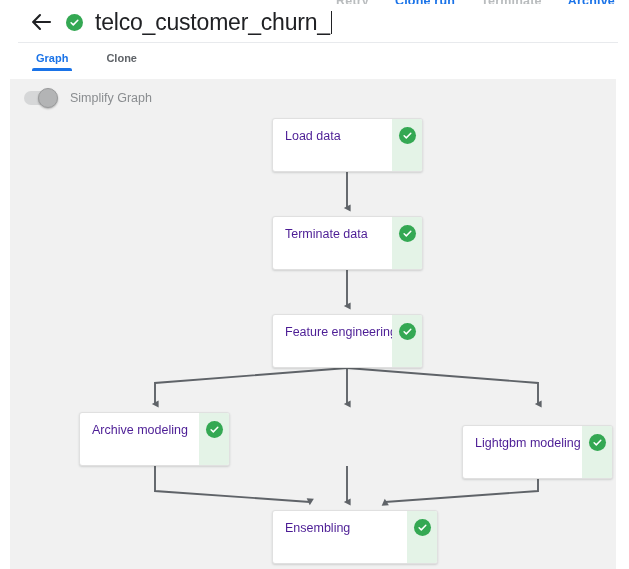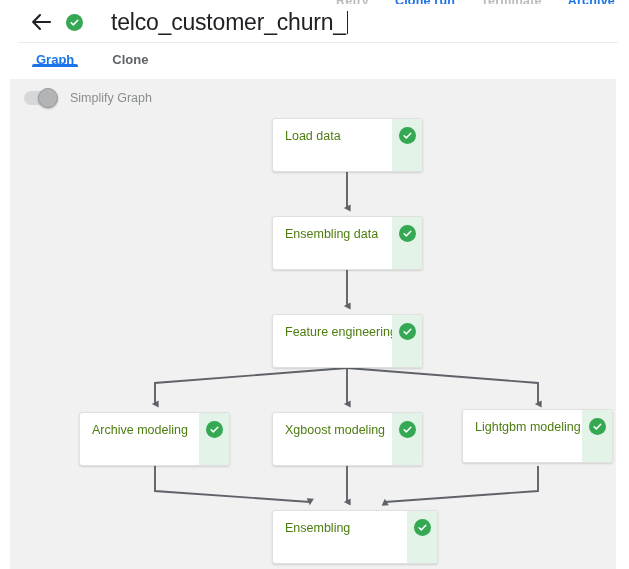--- a/index.html
+++ b/index.html
@@ -68,21 +68,21 @@
     border-radius: 50%;
     background: #34a853;
     margin-left: 12px;
     flex: 0 0 auto;
     display: flex;
     align-items: center;
     justify-content: center;
   }
   .status-dot svg { display: block; }
   .page-title {
-    margin-left: 28px;
+    margin-left: 12px;
     font-size: 23px;
     color: #202124;
     font-weight: 400;
     letter-spacing: -0.2px;
     white-space: nowrap;
     position: relative;
   }
   .title-caret {
     display: inline-block;
     width: 1px;
@@ -107,24 +107,25 @@
     top: 52px;
     left: 0;
     width: 629px;
     height: 28px;
     display: flex;
     align-items: flex-start;
     padding-left: 36px;
     box-sizing: border-box;
   }
   .tab {
-    font-size: 13px;
+    font-size: 11px;
     font-weight: bold;
     color: #5f6368;
     margin-right: 38px;
+    padding-bottom: 7px;
     cursor: pointer;
     position: relative;
     white-space: nowrap;
   }
   .tab.active { color: #1a73e8; }
   .tab.active::after {
     content: "";
     position: absolute;
     left: -4px;
     right: -4px;
@@ -201,21 +202,21 @@
     box-shadow: 0 1px 2px rgba(60,64,67,0.18);
     display: flex;
     align-items: stretch;
     box-sizing: border-box;
     overflow: hidden;
     cursor: pointer;
   }
   .node-label {
     flex: 1 1 auto;
     font-size: 12.5px;
-    color: #4d7c0f;
+    color: #4c1d95;
     padding: 10px 0 0 12px;
     line-height: 1.2;
     white-space: nowrap;
     overflow: hidden;
   }
   .node-status {
     flex: 0 0 30px;
     background: #e4f3e7;
     display: flex;
     align-items: flex-start;
@@ -305,21 +306,21 @@
     <span class="node-status">
       <span class="check-badge">
         <svg width="11" height="11" viewBox="0 0 12 12" aria-hidden="true">
           <path d="M2.3 6.3 L4.7 8.6 L9.6 3.6" fill="none" stroke="#ffffff" stroke-width="1.6" stroke-linecap="round" stroke-linejoin="round"></path>
         </svg>
       </span>
     </span>
   </div>
 
   <div class="node" style="left:262px; top:137px; width:151px;">
-    <span class="node-label">Ensembling data</span>
+    <span class="node-label">Terminate data</span>
     <span class="node-status">
       <span class="check-badge">
         <svg width="11" height="11" viewBox="0 0 12 12" aria-hidden="true">
           <path d="M2.3 6.3 L4.7 8.6 L9.6 3.6" fill="none" stroke="#ffffff" stroke-width="1.6" stroke-linecap="round" stroke-linejoin="round"></path>
         </svg>
       </span>
     </span>
   </div>
 
   <div class="node" style="left:262px; top:235px; width:151px;">
@@ -337,32 +338,22 @@
     <span class="node-label">Archive modeling</span>
     <span class="node-status">
       <span class="check-badge">
         <svg width="11" height="11" viewBox="0 0 12 12" aria-hidden="true">
           <path d="M2.3 6.3 L4.7 8.6 L9.6 3.6" fill="none" stroke="#ffffff" stroke-width="1.6" stroke-linecap="round" stroke-linejoin="round"></path>
         </svg>
       </span>
     </span>
   </div>
 
-  <div class="node" style="left:262px; top:333px; width:151px;">
-    <span class="node-label">Xgboost modeling</span>
-    <span class="node-status">
-      <span class="check-badge">
-        <svg width="11" height="11" viewBox="0 0 12 12" aria-hidden="true">
-          <path d="M2.3 6.3 L4.7 8.6 L9.6 3.6" fill="none" stroke="#ffffff" stroke-width="1.6" stroke-linecap="round" stroke-linejoin="round"></path>
-        </svg>
-      </span>
-    </span>
-  </div>
-
-  <div class="node" style="left:452px; top:330px; width:151px;">
+
+  <div class="node" style="left:452px; top:346px; width:151px;">
     <span class="node-label">Lightgbm modeling</span>
     <span class="node-status">
       <span class="check-badge">
         <svg width="11" height="11" viewBox="0 0 12 12" aria-hidden="true">
           <path d="M2.3 6.3 L4.7 8.6 L9.6 3.6" fill="none" stroke="#ffffff" stroke-width="1.6" stroke-linecap="round" stroke-linejoin="round"></path>
         </svg>
       </span>
     </span>
   </div>
 

